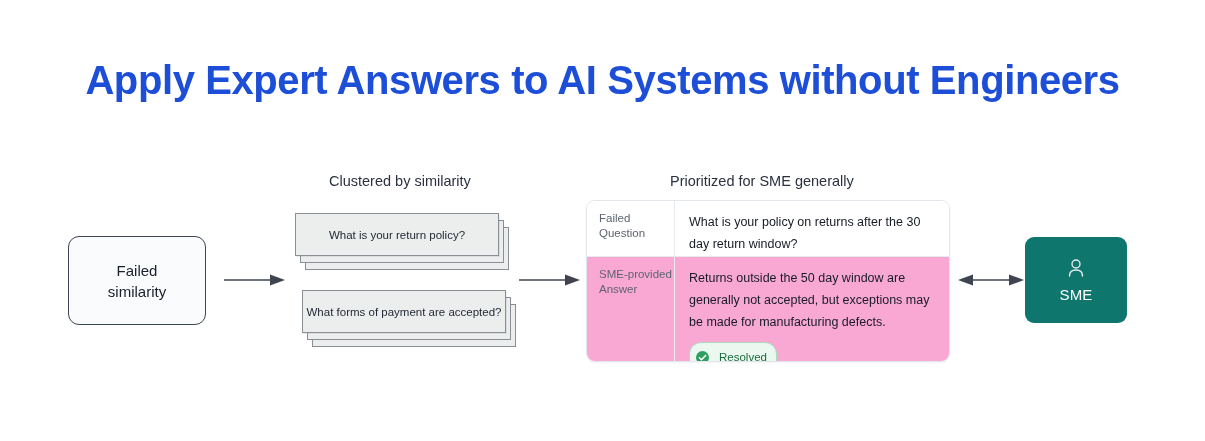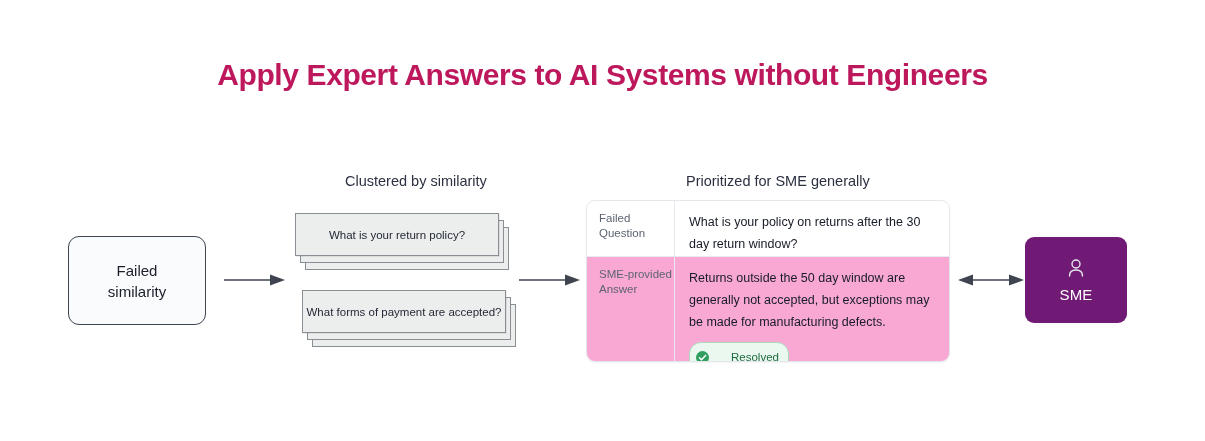--- a/index.html
+++ b/index.html
@@ -16,33 +16,32 @@
     position: relative;
   }
 
   
   .page-title {
     position: absolute;
     left: 0;
     top: 58px;
     width: 1205px;
     text-align: center;
-    font-size: 30px;
+    font-size: 40px;
     font-weight: bold;
     letter-spacing: -0.4px;
-    color: #be185d;
+    color: #1d4ed8;
   }
 
   
   .caption {
     position: absolute;
     font-size: 14.5px;
     color: #2b3140;
     white-space: nowrap;
-    margin-left: 16px;
   }
   .caption-cluster { left: 329px; top: 173px; }
   .caption-priority { left: 670px; top: 173px; }
 
   
   .failed-box {
     position: absolute;
     left: 68px;
     top: 236px;
     width: 136px;
@@ -143,40 +142,40 @@
     box-sizing: border-box;
     padding: 10px 14px 0 14px;
     font-size: 12.5px;
     line-height: 22px;
     color: #161b26;
   }
 
   .badge {
     display: inline-flex;
     align-items: center;
-    gap: 22px;
+    gap: 10px;
     margin-top: 9px;
     padding: 3px 9px 3px 6px;
     border: 1px solid #a8dcbd;
     border-radius: 12px;
     background: #eaf8ef;
     font-size: 11.5px;
     color: #1d6b3e;
     white-space: nowrap;
   }
   .badge svg { display: block; }
 
   
   .sme-box {
     position: absolute;
     left: 1025px;
     top: 237px;
     width: 102px;
     height: 86px;
-    background: #701a75;
+    background: #0f766e;
     border-radius: 9px;
     display: flex;
     flex-direction: column;
     align-items: center;
     justify-content: center;
     gap: 7px;
   }
   .sme-icon svg { display: block; }
   .sme-label {
     font-size: 15px;

